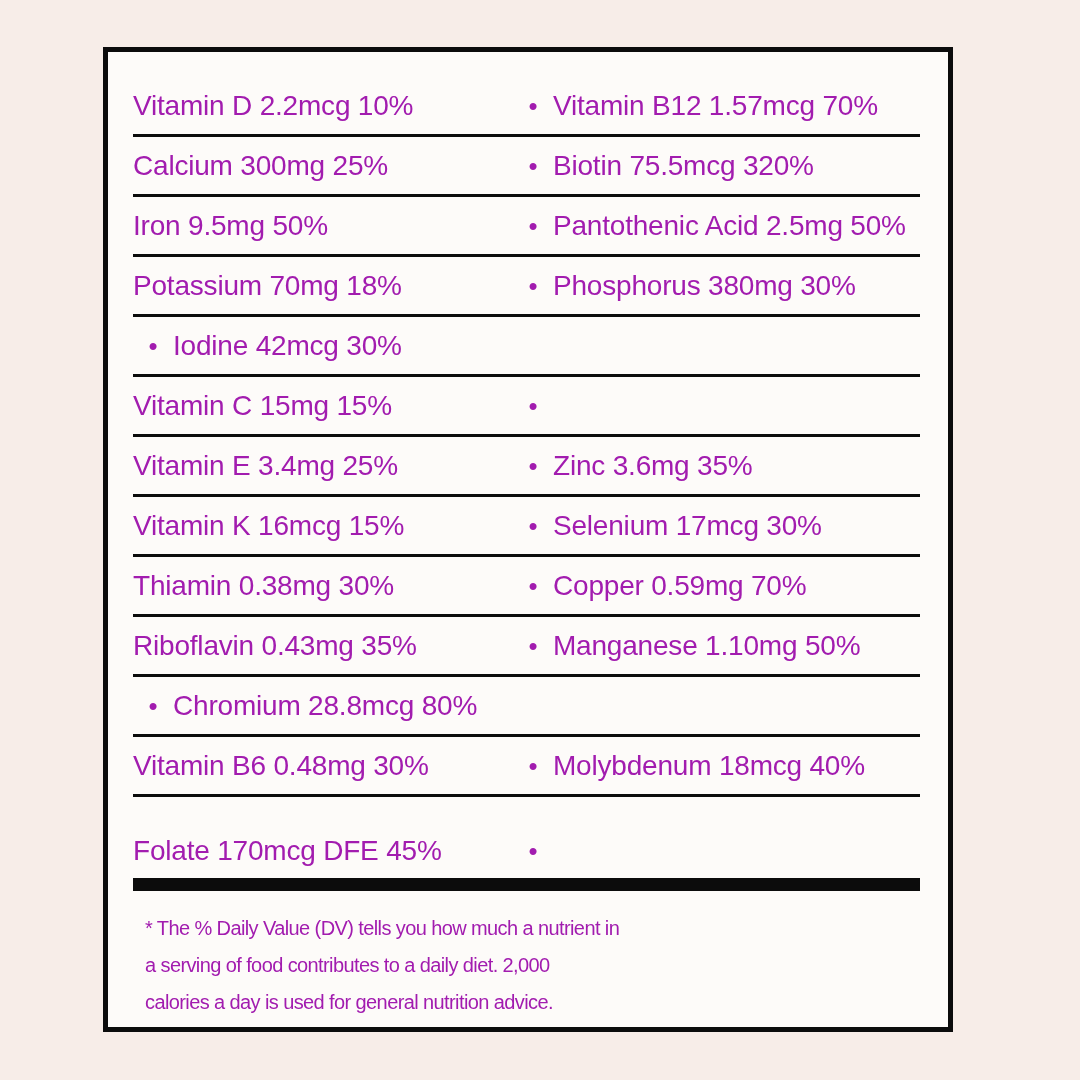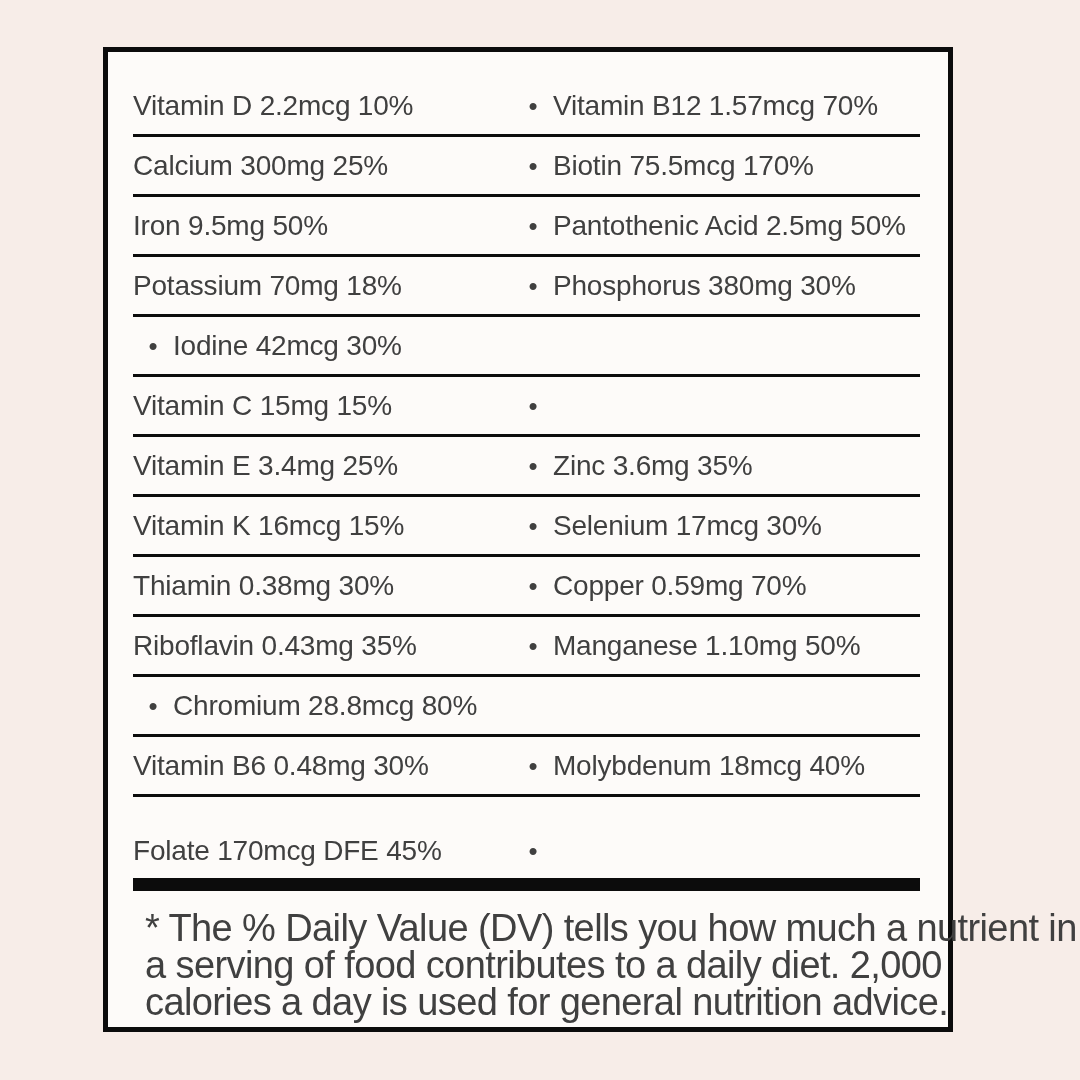--- a/index.html
+++ b/index.html
@@ -5,21 +5,21 @@
   html, body {
     margin: 0;
     padding: 0;
   }
   .page {
     position: relative;
     width: 1080px;
     height: 1080px;
     background: #f7ede8;
     font-family: "Liberation Sans", sans-serif;
-    color: #404040;
+    color: #a21caf;
     overflow: hidden;
   }
   .label-box {
     position: absolute;
     left: 103px;
     top: 47px;
     width: 850px;
     height: 985px;
     background: #fdfbf9;
     border: 5px solid #0c0c0c;
@@ -59,21 +59,21 @@
     flex: 1 1 auto;
   }
   .divider-bar {
     height: 13px;
     background: #0c0c0c;
     margin-top: -1px;
   }
   .footnote {
     margin-top: 19px;
     padding-left: 12px;
-    font-size: 38px;
+    font-size: 20px;
     line-height: 37px;
     letter-spacing: -0.6px;
   }
   .footnote-line {
     white-space: nowrap;
   }
 </style>
 </head>
 <body>
 
@@ -85,21 +85,21 @@
 
         <div class="row">
           <span class="cell-left">Vitamin D 2.2mcg 10%</span>
           <span class="bullet">•</span>
           <span class="cell-right">Vitamin B12 1.57mcg 70%</span>
         </div>
 
         <div class="row">
           <span class="cell-left">Calcium 300mg 25%</span>
           <span class="bullet">•</span>
-          <span class="cell-right">Biotin 75.5mcg 170%</span>
+          <span class="cell-right">Biotin 75.5mcg 320%</span>
         </div>
 
         <div class="row">
           <span class="cell-left">Iron 9.5mg 50%</span>
           <span class="bullet">•</span>
           <span class="cell-right">Pantothenic Acid 2.5mg 50%</span>
         </div>
 
         <div class="row">
           <span class="cell-left">Potassium 70mg 18%</span>

